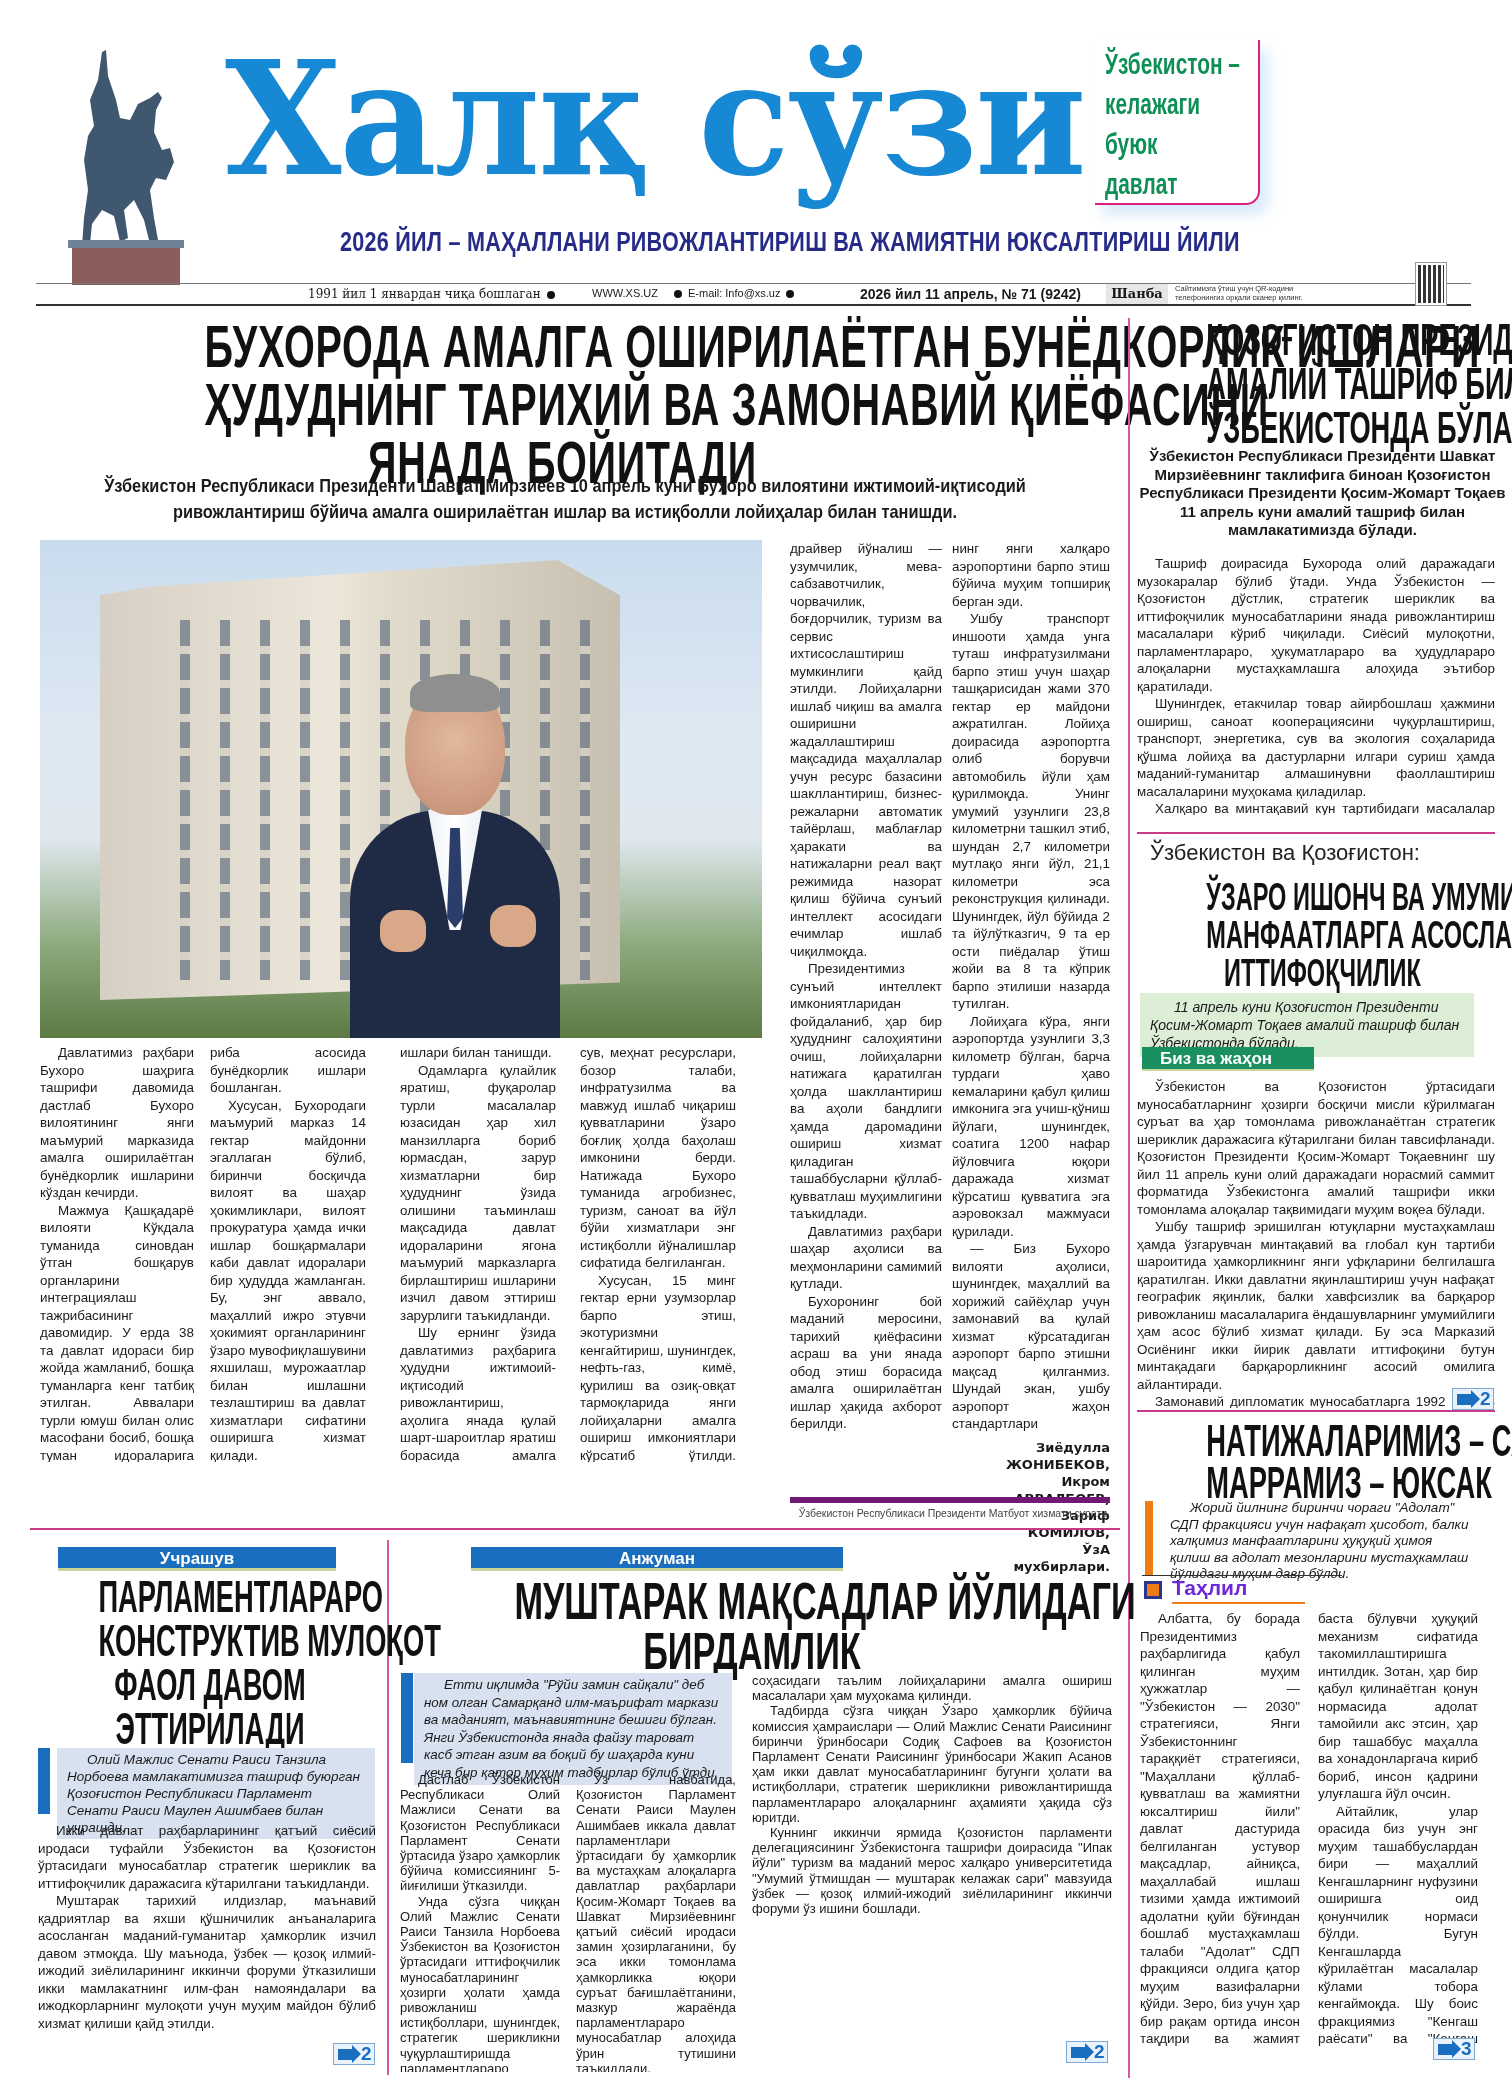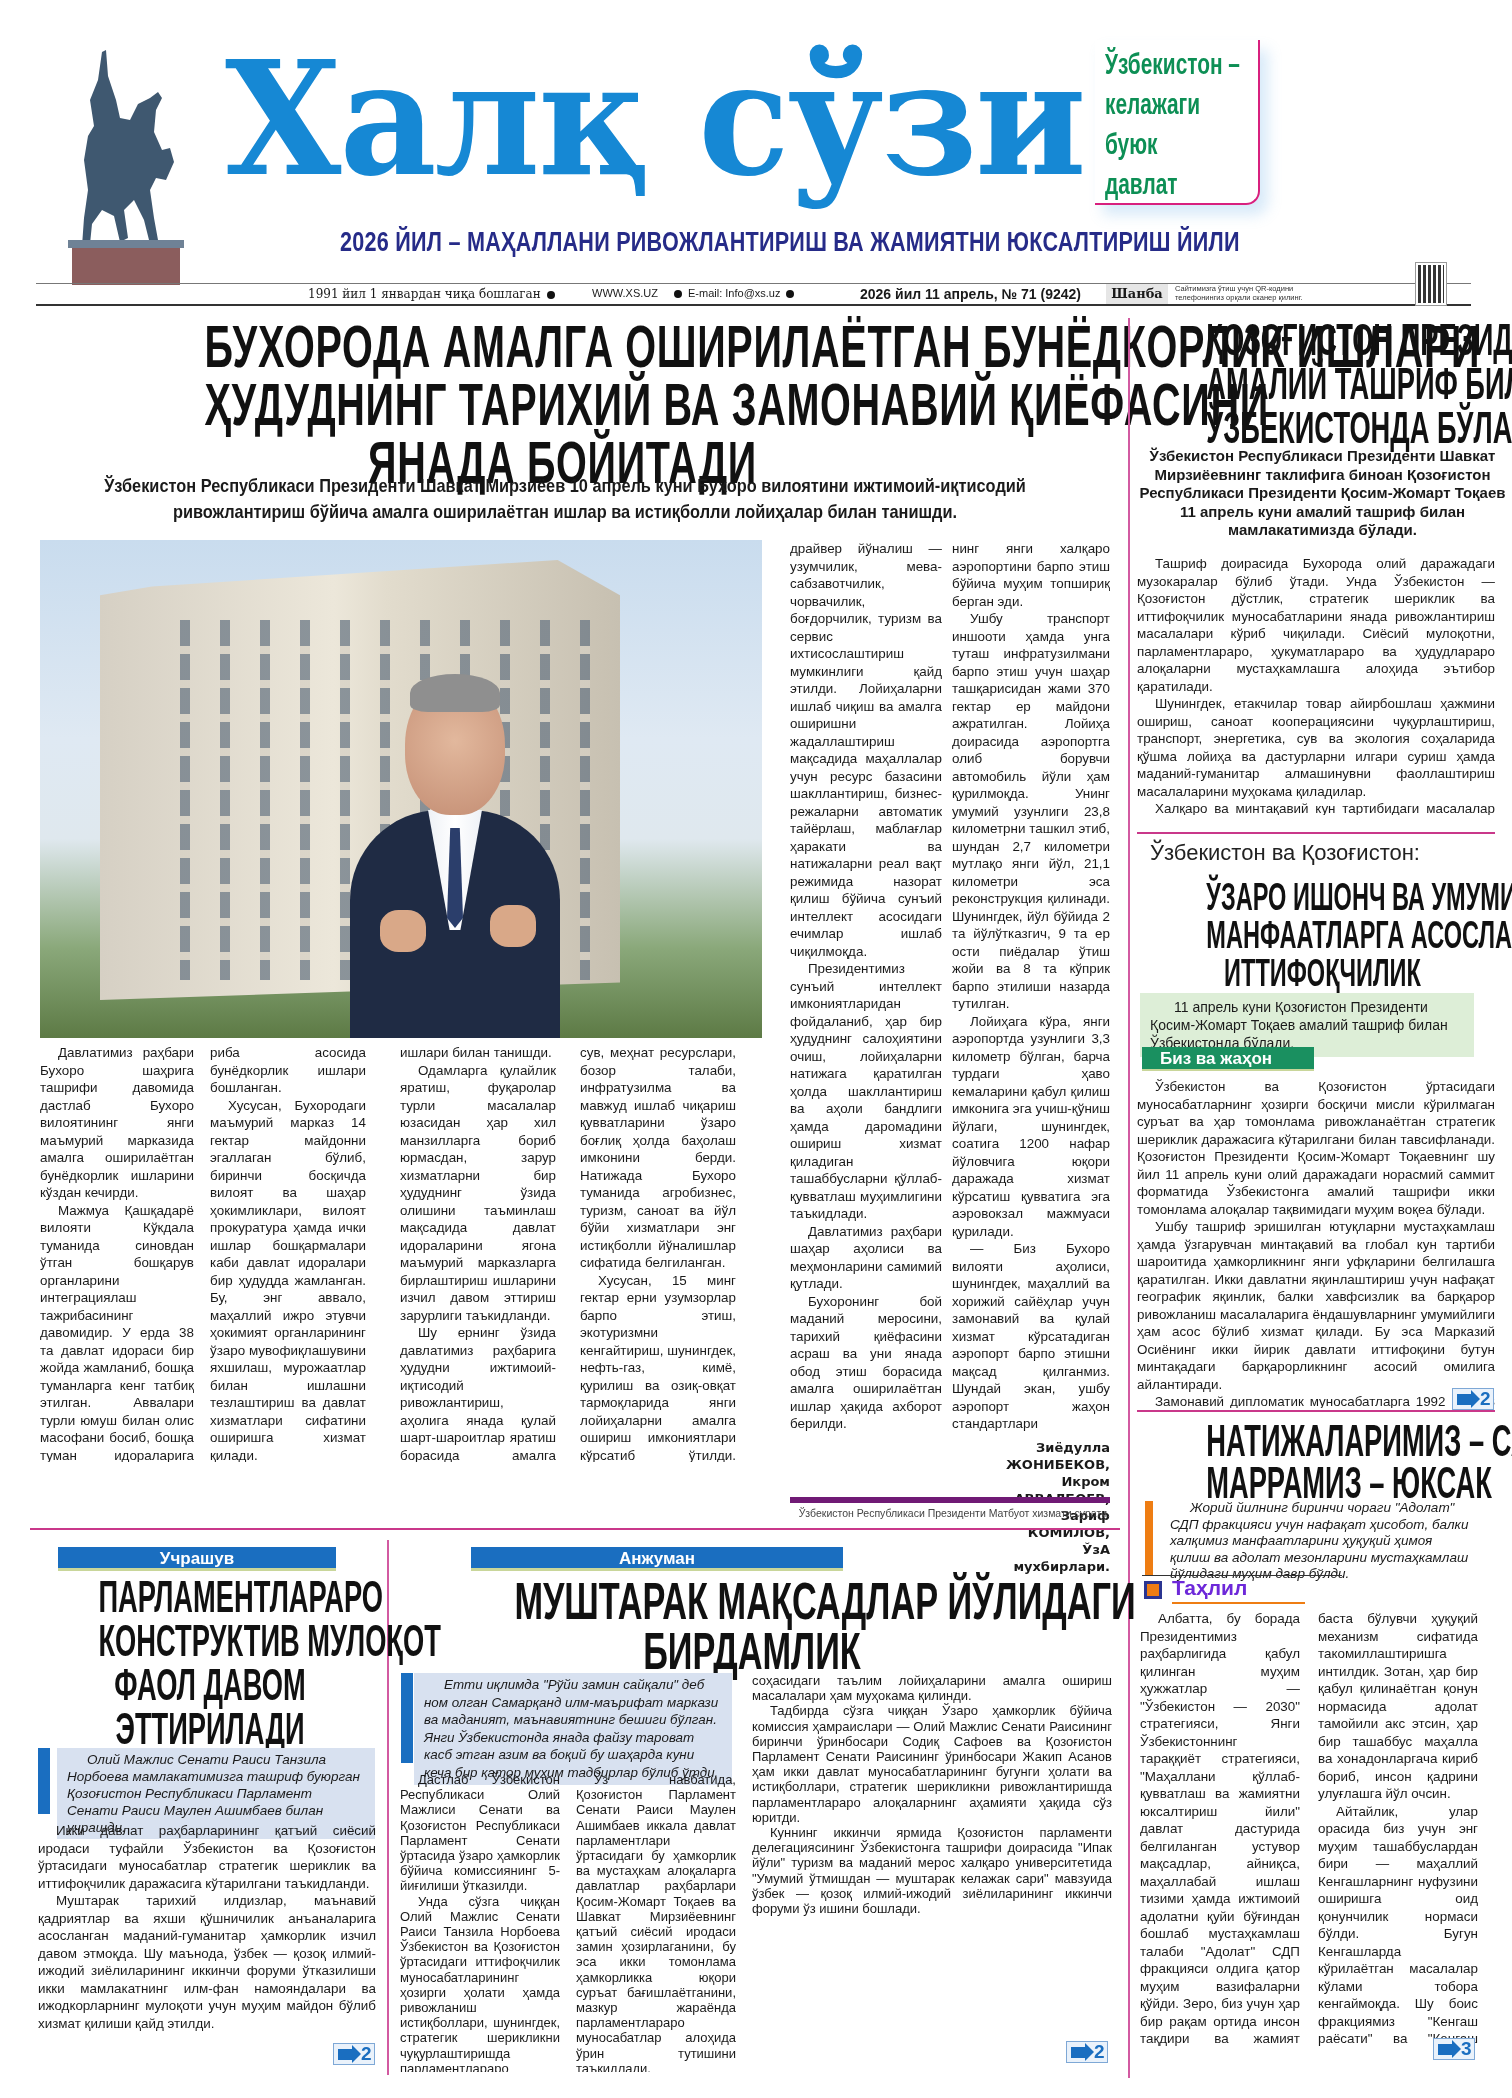--- a/index.html
+++ b/index.html
@@ -52,21 +52,21 @@
   .photo-credit { position: absolute; left: 790px; top: 1497px; width: 320px; text-align: right; font-size: 10.5px; color: #444; border-top: 6px solid #701a75; padding-top: 4px; }
 
   
   .right-vline { left: 1128px; top: 318px; height: 1760px; }
   .kz-head { position: absolute; left: 1135px; top: 318px; width: 375px; font-size: 44px; line-height: 44px; }
   .kz-head div { transform: scaleX(0.62); white-space: nowrap; }
   .kz-lead { position: absolute; left: 1135px; top: 447px; width: 375px; text-align: center; font-weight: bold; font-size: 15px; line-height: 18.5px; }
   .uz-kz-label { position: absolute; left: 1150px; top: 840px; font-size: 22px; color: #222; }
   .trust-head { position: absolute; left: 1135px; top: 878px; width: 375px; font-size: 38px; line-height: 38px; }
   .trust-head div { transform: scaleX(0.62); white-space: nowrap; }
-  .green-lead { position: absolute; left: 1140px; top: 993px; width: 334px; background: #ddeed7; padding: 5px 8px 5px 10px; font-size: 14px; line-height: 18px; }
+  .green-lead { position: absolute; left: 1140px; top: 993px; width: 334px; background: #ddeed7; padding: 5px 8px 5px 10px; font-style: italic; font-size: 14px; line-height: 18px; }
   .green-lead span { display: block; text-indent: 24px; }
   .rubric-green { position: absolute; left: 1142px; top: 1047px; width: 172px; height: 24px; background: #1a9060; color: #fff; font-weight: bold; font-size: 17px; line-height: 24px; padding-left: 18px; border-bottom: 2px solid #c9d69a; }
   .natija-head { position: absolute; left: 1135px; top: 1420px; width: 375px; font-size: 44px; line-height: 42px; }
   .natija-head div { transform: scaleX(0.62); white-space: nowrap; }
   .orange-bar { position: absolute; left: 1145px; top: 1501px; width: 8px; height: 75px; background: #ee7d13; }
   .orange-lead { position: absolute; left: 1170px; top: 1500px; width: 300px; font-style: italic; font-size: 13.5px; line-height: 16.6px; }
   .orange-lead span { display: block; text-indent: 20px; }
   .tahlil { position: absolute; left: 1142px; top: 1575px; width: 200px; height: 26px; border-top: 1px solid #333; }
   .tahlil .sq { position: absolute; left: 2px; top: 5px; width: 18px; height: 18px; background: #ee7d13; border: 3px solid #2b3591; }
   .tahlil .lbl { position: absolute; left: 30px; top: 0; font-weight: bold; font-size: 21px; color: #6d28d9; }

